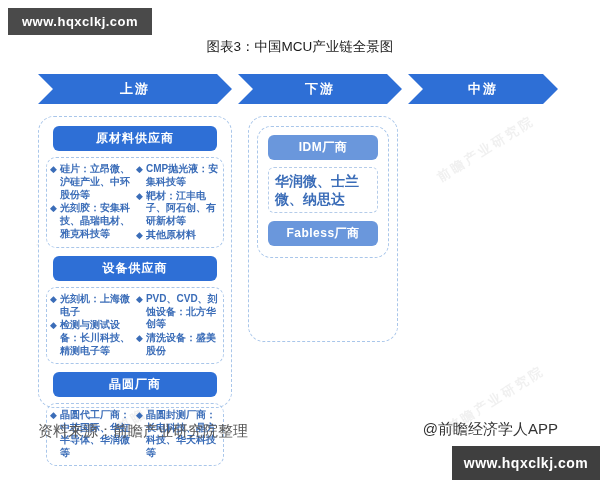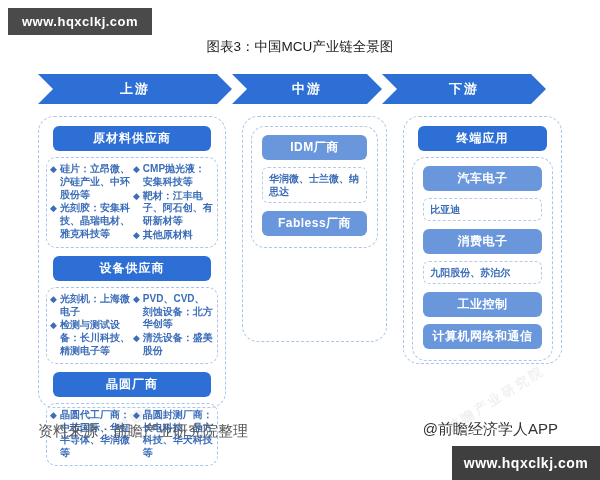--- a/index.html
+++ b/index.html
@@ -15,21 +15,21 @@
     display:flex;align-items:center;justify-content:center;
   }
   .badge.top{left:8px;top:8px;padding:6px 14px;}
   .badge.bottom{right:0;bottom:0;width:148px;height:34px;background:#3f3f3f;font-size:14px;}
   .fig-title{
     position:absolute;top:38px;left:0;width:100%;text-align:center;
     font-size:13.5px;font-weight:normal;color:#1a1a1a;
   }
   .arrows-row{
     position:absolute;top:74px;left:38px;width:524px;
-    display:flex;gap:0;
+    display:flex;gap:6px;
   }
   .arrow{
     height:30px;background:#2e6fd6;color:#fff;font-weight:bold;font-size:13px;
     display:flex;align-items:center;justify-content:center;
     clip-path:polygon(0 0,calc(100% - 15px) 0,100% 50%,calc(100% - 15px) 100%,0 100%,15px 50%);
     letter-spacing:2px;
   }
   .arrow.a1{width:194px;}
   .arrow.a2{width:150px;}
   .arrow.a3{width:164px;}
@@ -63,21 +63,21 @@
     border:1.5px dashed #a9c6ea;border-radius:14px;
     margin:0 8px;padding:8px 6px 4px;
   }
   .group-label{
     background:#6a97dc;color:#fff;font-weight:bold;font-size:12px;
     text-align:center;border-radius:6px;padding:4px 0;margin:0 4px 7px;
     letter-spacing:.5px;
   }
   .company-box{
     border:1.5px dashed #b5cce9;border-radius:6px;
-    color:#3b6db8;font-weight:bold;font-size:10px;line-height:1.3;
+    color:#3b6db8;font-weight:bold;font-size:14px;line-height:1.3;
     padding:4px 6px;margin:0 4px 8px;
   }
   .footer-src{
     position:absolute;left:38px;top:422px;font-size:15px;color:#595959;
   }
   .footer-credit{
     position:absolute;right:42px;top:420px;font-size:15px;color:#333;
   }
   .wm{
     position:absolute;color:rgba(110,110,110,.10);font-size:13px;font-weight:bold;
@@ -92,22 +92,22 @@
 <div class="wm" style="left:430px;top:140px;">前瞻产业研究院</div>
 <div class="wm" style="left:440px;top:390px;">前瞻产业研究院</div>
 <div class="wm" style="left:110px;top:390px;">前瞻产业研究院</div>
 
 <div class="badge top">www.hqxclkj.com</div>
 
 <div class="fig-title">图表3：中国MCU产业链全景图</div>
 
 <div class="arrows-row">
   <div class="arrow a1">上游</div>
+  <div class="arrow a3">下游</div>
   <div class="arrow a2">中游</div>
-  <div class="arrow a3">下游</div>
 </div>
 
 <div class="cols-row">
 
   <div class="col up">
 
     <div class="section">
       <div class="sec-header">原材料供应商</div>
       <div class="bullet-box">
         <div class="bullet-col">
@@ -184,30 +184,19 @@
   </div>
 
   <div class="col mid">
     <div class="inner-dashed">
       <div class="group-label">IDM厂商</div>
       <div class="company-box">华润微、士兰微、纳思达</div>
       <div class="group-label">Fabless厂商</div>
     </div>
   </div>
 
-  <div class="col down">
-    <div class="sec-header">终端应用</div>
-    <div class="inner-dashed">
-      <div class="group-label">汽车电子</div>
-      <div class="company-box">比亚迪</div>
-      <div class="group-label">消费电子</div>
-      <div class="company-box">九阳股份、苏泊尔</div>
-      <div class="group-label">工业控制</div>
-      <div class="group-label">计算机网络和通信</div>
-    </div>
-  </div>
 
 </div>
 
 <div class="footer-src">资料来源：前瞻产业研究院整理</div>
 <div class="footer-credit">@前瞻经济学人APP</div>
 
 <div class="badge bottom">www.hqxclkj.com</div>
 
 </body></html>

